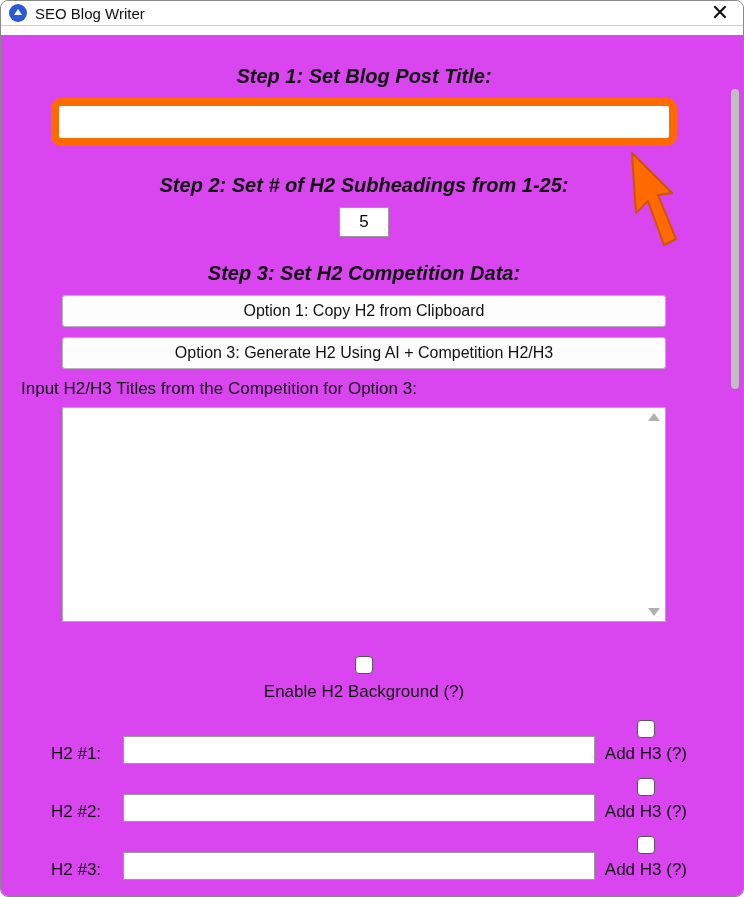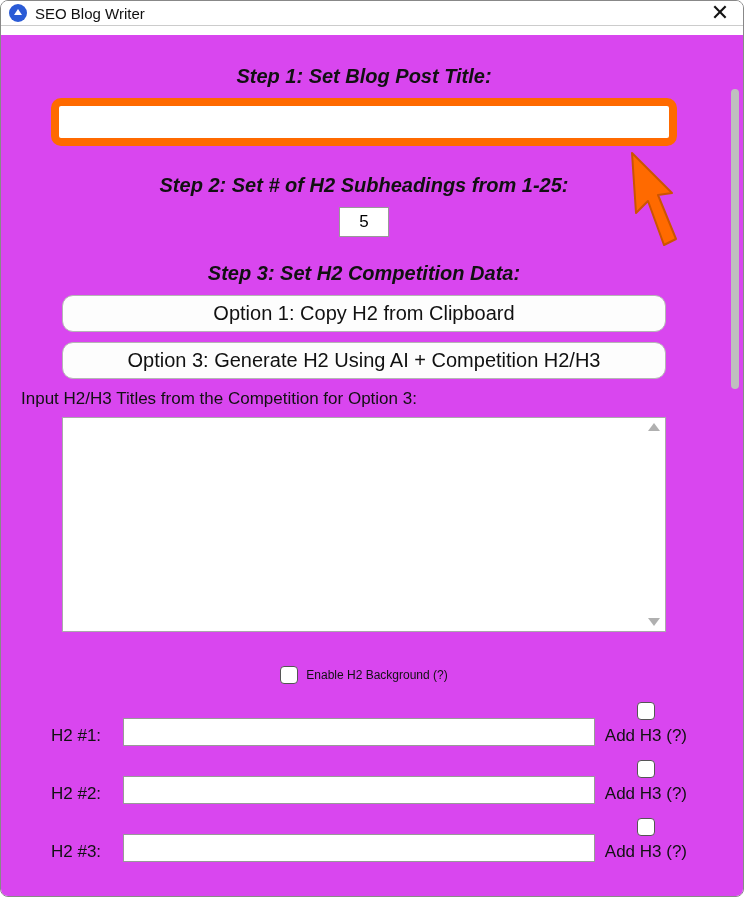--- a/index.html
+++ b/index.html
@@ -112,24 +112,24 @@
     font-size: 17px;
     border: 1px solid #999;
     background: #fff;
   }
 
   .option-btn {
     display: block;
     width: 88%;
     margin: 0 auto 10px auto;
     padding: 6px 16px;
-    font-size: 20px;
+    font-size: 16px;
     background: #fdfdfd;
     border: 1px solid #b5b5b5;
-    border-radius: 11px;
+    border-radius: 3px;
     text-align: center;
     cursor: pointer;
     color: #111;
   }
 
   .option-label {
     font-size: 17px;
     text-align: left;
     margin: 10px 0 8px 0;
     color: #111;
@@ -154,23 +154,24 @@
     width: 0; height: 0;
     border-left: 6px solid transparent;
     border-right: 6px solid transparent;
   }
   .ta-arrow.up { top: 6px; border-bottom: 8px solid #b0b0b0; }
   .ta-arrow.down { bottom: 10px; border-top: 8px solid #b0b0b0; }
 
   .enable-row {
     display: flex; justify-content: center; align-items: center;
     gap: 8px;
-    font-size: 12px;
+    font-size: 17px;
     margin: 8px 0 18px 0;
     color: #111;
+    flex-direction: column;
   }
   .chk {
     width: 18px; height: 18px;
     border: 1.5px solid #555;
     border-radius: 4px;
     background: #fff;
     flex-shrink: 0;
   }
 
   .h2-row {

